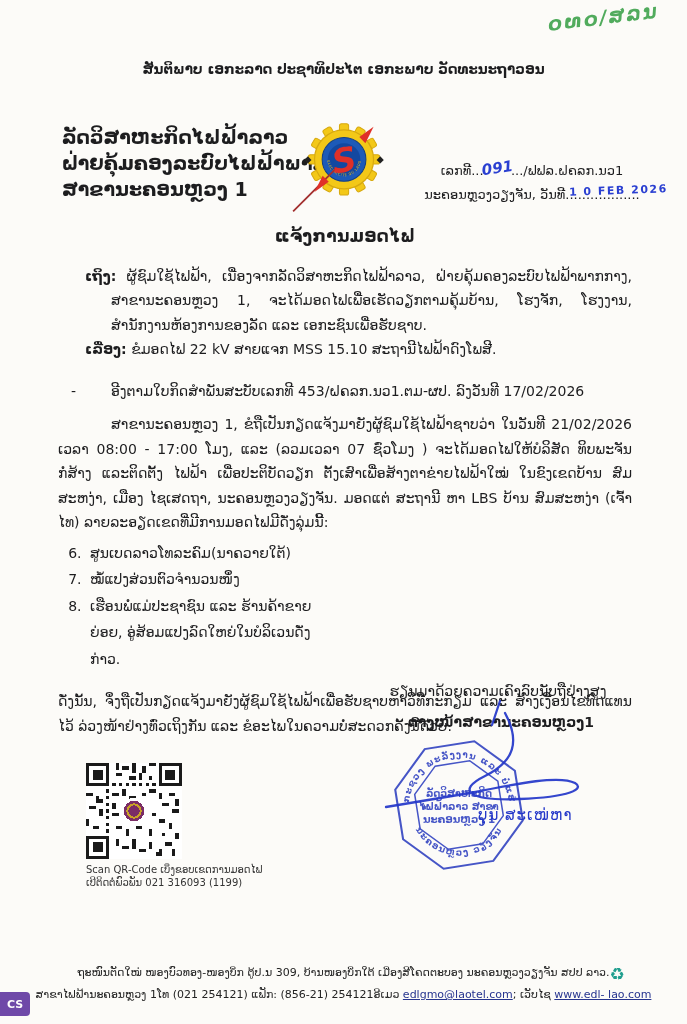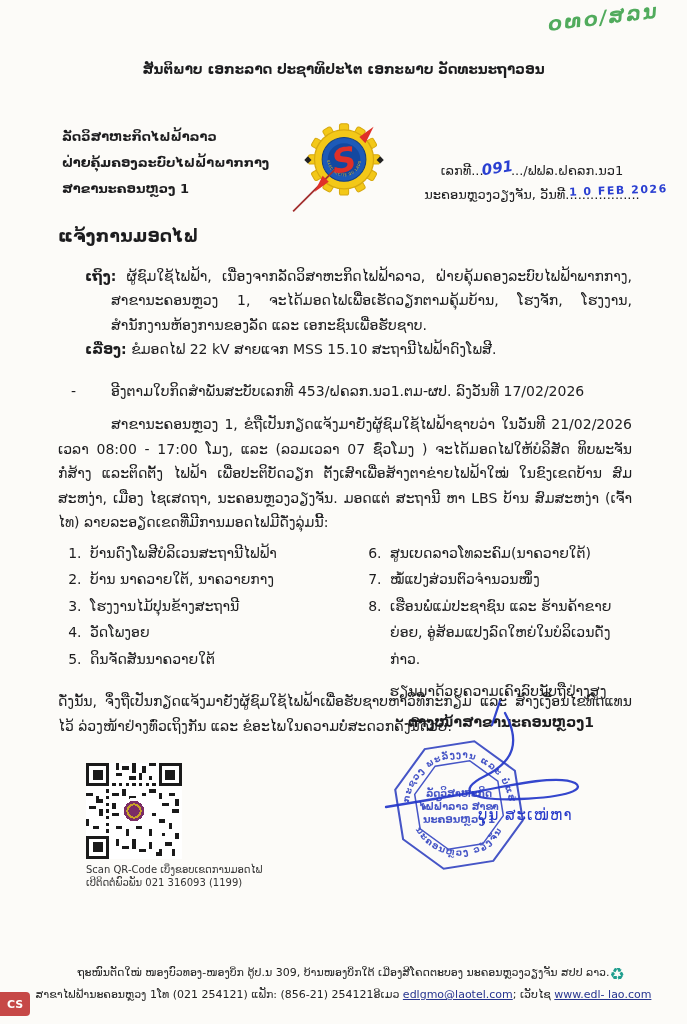--- a/index.html
+++ b/index.html
@@ -11,35 +11,35 @@
     color:#1d1d1f;
   }
   .hand-green {
     position:absolute; top:6px; right:28px;
     color:#3fa34d; font-size:19px; font-style:italic; font-weight:600;
     transform:rotate(-7deg); letter-spacing:2px; opacity:.9;
   }
   .nat-header { position:absolute; top:54px; left:0; right:0; text-align:center; }
   .nat-header .l1 { font-size:15px; font-weight:bold; letter-spacing:.3px; }
   .nat-header .l2 { font-size:13.5px; font-weight:bold; margin-top:7px; }
-  .org-block { position:absolute; top:124px; left:62px; font-weight:bold; font-size:13px; line-height:26px; }
+  .org-block { position:absolute; top:124px; left:62px; font-weight:bold; font-size:19px; line-height:26px; }
   .logo-wrap { position:absolute; top:110px; left:286px; width:112px; height:108px; }
   .ref-block { position:absolute; top:158px; left:398px; width:268px; text-align:center; font-size:13px; line-height:24px; }
   .ref-line { white-space:nowrap; }
   .hand-blue {
     display:inline-block; color:#2a3fd1; font-size:15px; font-weight:600; font-style:italic;
     transform:rotate(-8deg) translateY(-2px); margin:0 -2px;
   }
   .date-wrap { position:relative; display:inline-block; }
   .date-stamp {
     position:absolute; left:4px; top:-4px; color:#2a3fd1; font-size:11px; font-weight:bold;
     letter-spacing:1.5px; white-space:nowrap; transform:rotate(-2deg);
   }
   .doc-flow { position:absolute; top:224px; left:58px; width:574px; font-size:14px; line-height:24.5px; }
-  .doc-title { text-align:left; font-size:17px; font-weight:bold; margin-bottom:15px; letter-spacing:.3px; }
+  .doc-title { text-align:center; font-size:17px; font-weight:bold; margin-bottom:15px; letter-spacing:.3px; }
   .hang { padding-left:53px; text-indent:-26px; text-align:justify; overflow-wrap:break-word; }
   .lbl { font-weight:bold; }
   .ref-item { padding-left:53px; text-indent:-20px; margin-top:17px; }
   .dash { display:inline-block; width:20px; }
   .body-para { margin-top:9px; text-indent:53px; text-align:justify; overflow-wrap:break-word; }
   .cols { display:flex; margin-top:5px; }
   .col-l { width:300px; padding-left:28px; }
   .col-r { width:274px; padding-left:28px; }
   ol { list-style:decimal outside; padding-left:22px; }
   ol li { padding-left:4px; line-height:26.5px; }
@@ -49,21 +49,21 @@
   .stamp-wrap { position:absolute; top:736px; left:390px; width:138px; height:138px; opacity:.88; }
   .sig-wrap { position:absolute; top:697px; left:378px; width:215px; height:125px; pointer-events:none; }
   .signer { position:absolute; top:806px; left:478px; color:#2336c9; font-size:15px; font-weight:normal; letter-spacing:1px; }
   .qr-block { position:absolute; top:763px; left:86px; width:180px; }
   .qr-svg { width:96px; height:96px; display:block; }
   .qr-cap { font-size:10px; color:#333; line-height:13px; margin-top:4px; }
   .footer { position:absolute; bottom:18px; left:0; right:0; text-align:center; font-size:11px; line-height:22px; color:#222; }
   .footer .link { color:#26348f; text-decoration:underline; }
   .recycle { position:absolute; right:62px; bottom:40px; color:#1f9e8e; font-size:17px; }
   .cs-badge {
-    position:absolute; left:0; bottom:8px; width:30px; height:24px; background:#b91c1c;
+    position:absolute; left:0; bottom:8px; width:30px; height:24px; background:#4c1d95;
     color:#fff; font-size:11px; font-weight:bold; display:flex; align-items:center; justify-content:center;
     border-radius:0 4px 4px 0; opacity:.8;
   }
 </style>
 </head>
 <body>
 
 <div class="page">
 
   <div class="hand-green">໐໙໐/ສລນ</div>
@@ -130,27 +130,20 @@
 
     <p class="hang"><span class="lbl">ເຖິງ:</span><span> ຜູ້ຊົມໃຊ້ໄຟຟ້າ, ເນື່ອງຈາກລັດວິສາຫະກິດໄຟຟ້າລາວ, ຝ່າຍຄຸ້ມຄອງລະບົບໄຟຟ້າພາກກາງ, ສາຂານະຄອນຫຼວງ 1, ຈະໄດ້ມອດໄຟເພື່ອເຮັດວຽກຕາມຄຸ້ມບ້ານ, ໂຮງຈັກ, ໂຮງງານ, ສຳນັກງານຫ້ອງການຂອງລັດ ແລະ ເອກະຊົນເພື່ອຮັບຊາບ.</span></p>
 
     <p class="hang"><span class="lbl">ເລື່ອງ:</span><span> ຂໍມອດໄຟ 22 kV  ສາຍແຈກ MSS 15.10 ສະຖານີໄຟຟ້າດົງໂພສີ.</span></p>
 
     <p class="ref-item"><span class="dash">-</span><span>ອີງຕາມໃບກິດສຳພັນສະບັບເລກທີ 453/ຝຄລກ.ນວ1.ຕມ-ຜປ. ລົງວັນທີ 17/02/2026</span></p>
 
     <p class="body-para">ສາຂານະຄອນຫຼວງ 1, ຂໍຖືເປັນກຽດແຈ້ງມາຍັງຜູ້ຊົມໃຊ້ໄຟຟ້າຊາບວ່າ ໃນວັນທີ 21/02/2026 ເວລາ 08:00 - 17:00 ໂມງ, ແລະ  (ລວມເວລາ 07 ຊົ່ວໂມງ ) ຈະໄດ້ມອດໄຟໃຫ້ບໍລິສັດ ທິບພະຈັນ ກໍ່ສ້າງ ແລະຕິດຕັ້ງ ໄຟຟ້າ  ເພື່ອປະຕິບັດວຽກ ຕັ້ງເສົາເພື່ອສ້າງຕາຂ່າຍໄຟຟ້າໃໝ່ ໃນຂົງເຂດບ້ານ ສົມສະຫງ່າ, ເມືອງ ໄຊເສດຖາ, ນະຄອນຫຼວງວຽງຈັນ. ມອດແຕ່ ສະຖານີ ຫາ LBS ບ້ານ ສົມສະຫງ່າ (ເຈົ້າໄທ) ລາຍລະອຽດເຂດທີ່ມີການມອດໄຟມີດັ່ງລຸ່ມນີ້:</p>
 
     <div class="cols">
-      <ol class="col-l" start="1">
-        <li>ບ້ານດົງໂພສີບໍລິເວນສະຖານີໄຟຟ້າ</li>
-        <li>ບ້ານ ນາຄວາຍໃຕ້, ນາຄວາຍກາງ</li>
-        <li>ໂຮງງານໄມ້ປຸນຂ້າງສະຖານີ</li>
-        <li>ວັດໂພງອຍ</li>
-        <li>ດິນຈັດສັນນາຄວາຍໃຕ້</li>
-      </ol>
       <ol class="col-r" start="6">
         <li>ສູນເບດລາວໂທລະຄົມ(ນາຄວາຍໃຕ້)</li>
         <li>ໝໍ້ແປງສ່ວນຕົວຈຳນວນໜຶ່ງ</li>
         <li>ເຮືອນພໍ່ແມ່ປະຊາຊົນ ແລະ ຮ້ານຄ້າຂາຍຍ່ອຍ, ອູ່ສ້ອມແປງລົດໃຫຍ່ໃນບໍລິເວນດັ່ງກ່າວ.</li>
       </ol>
     </div>
 
     <p class="closing">ດັ່ງນັ້ນ, ຈຶ່ງຖືເປັນກຽດແຈ້ງມາຍັງຜູ້ຊົມໃຊ້ໄຟຟ້າເພື່ອຮັບຊາບຫາວິທີກະກຽມ ແລະ ສ້າງເງື່ອນໄຂທົດແທນໄວ້ ລ່ວງໜ້າຢ່າງທົ່ວເຖິງກັນ  ແລະ ຂໍອະໄພໃນຄວາມບໍ່ສະດວກຄັ້ງນີ້ດ້ວຍ.</p>
   </div>
 

